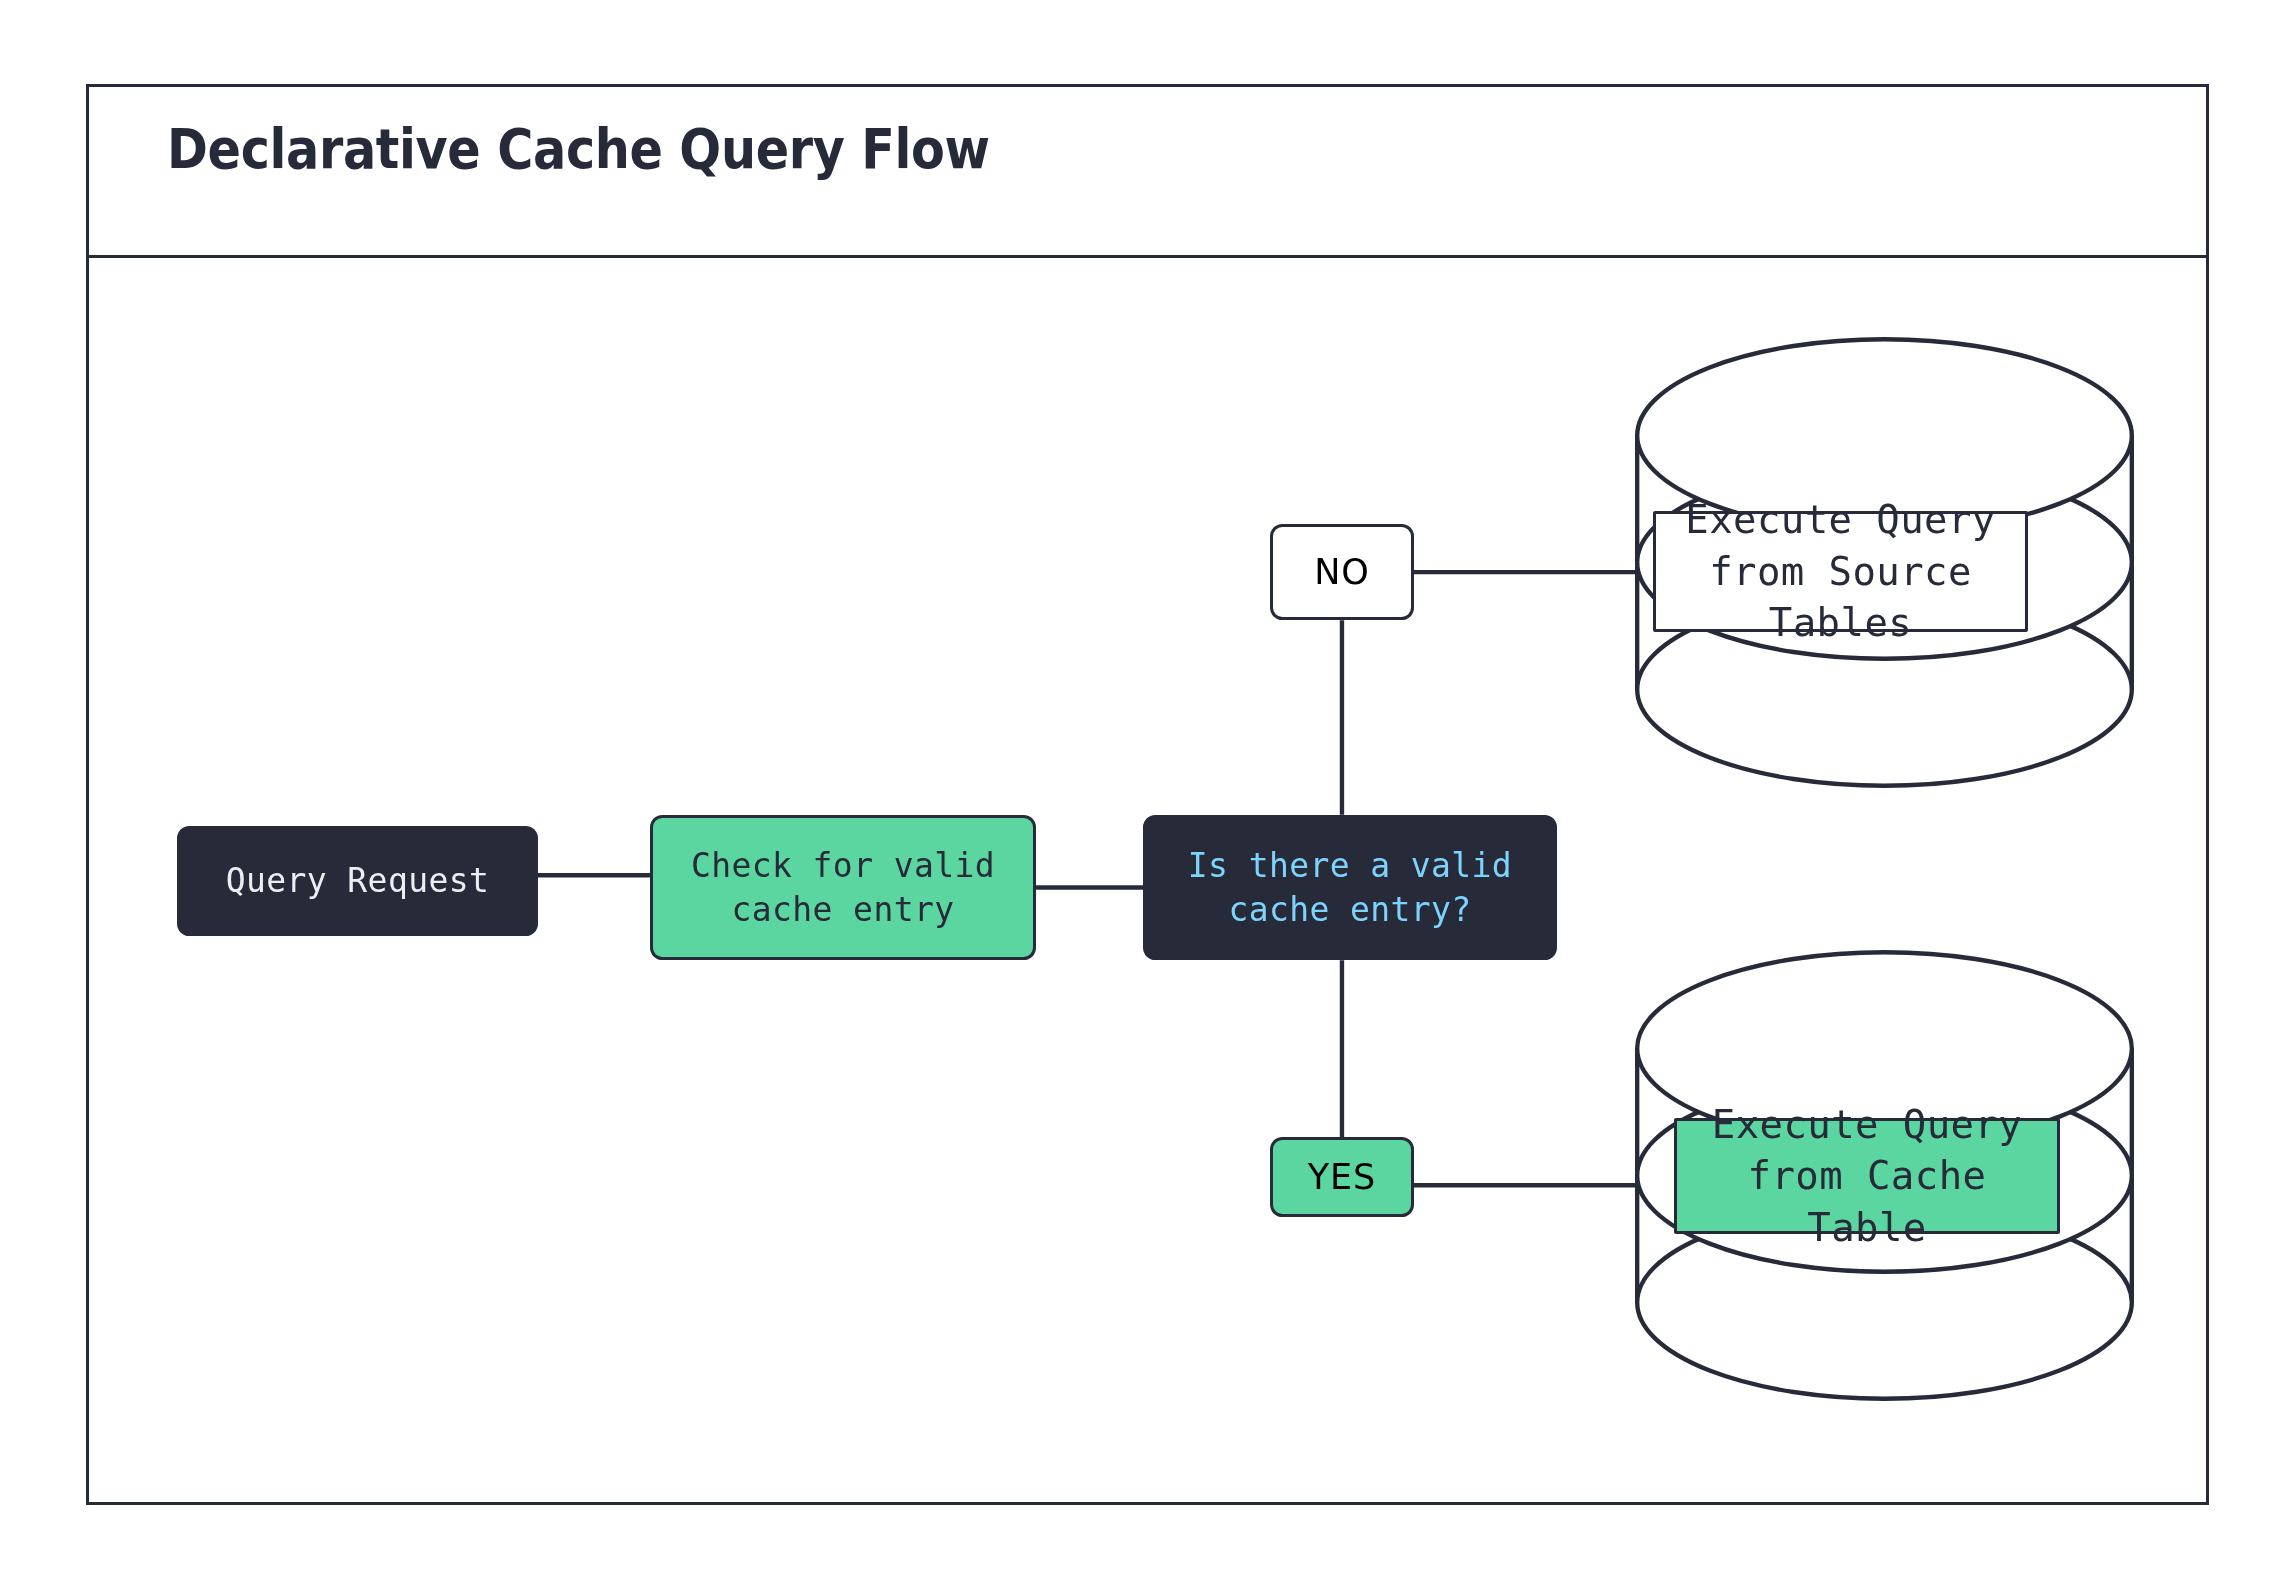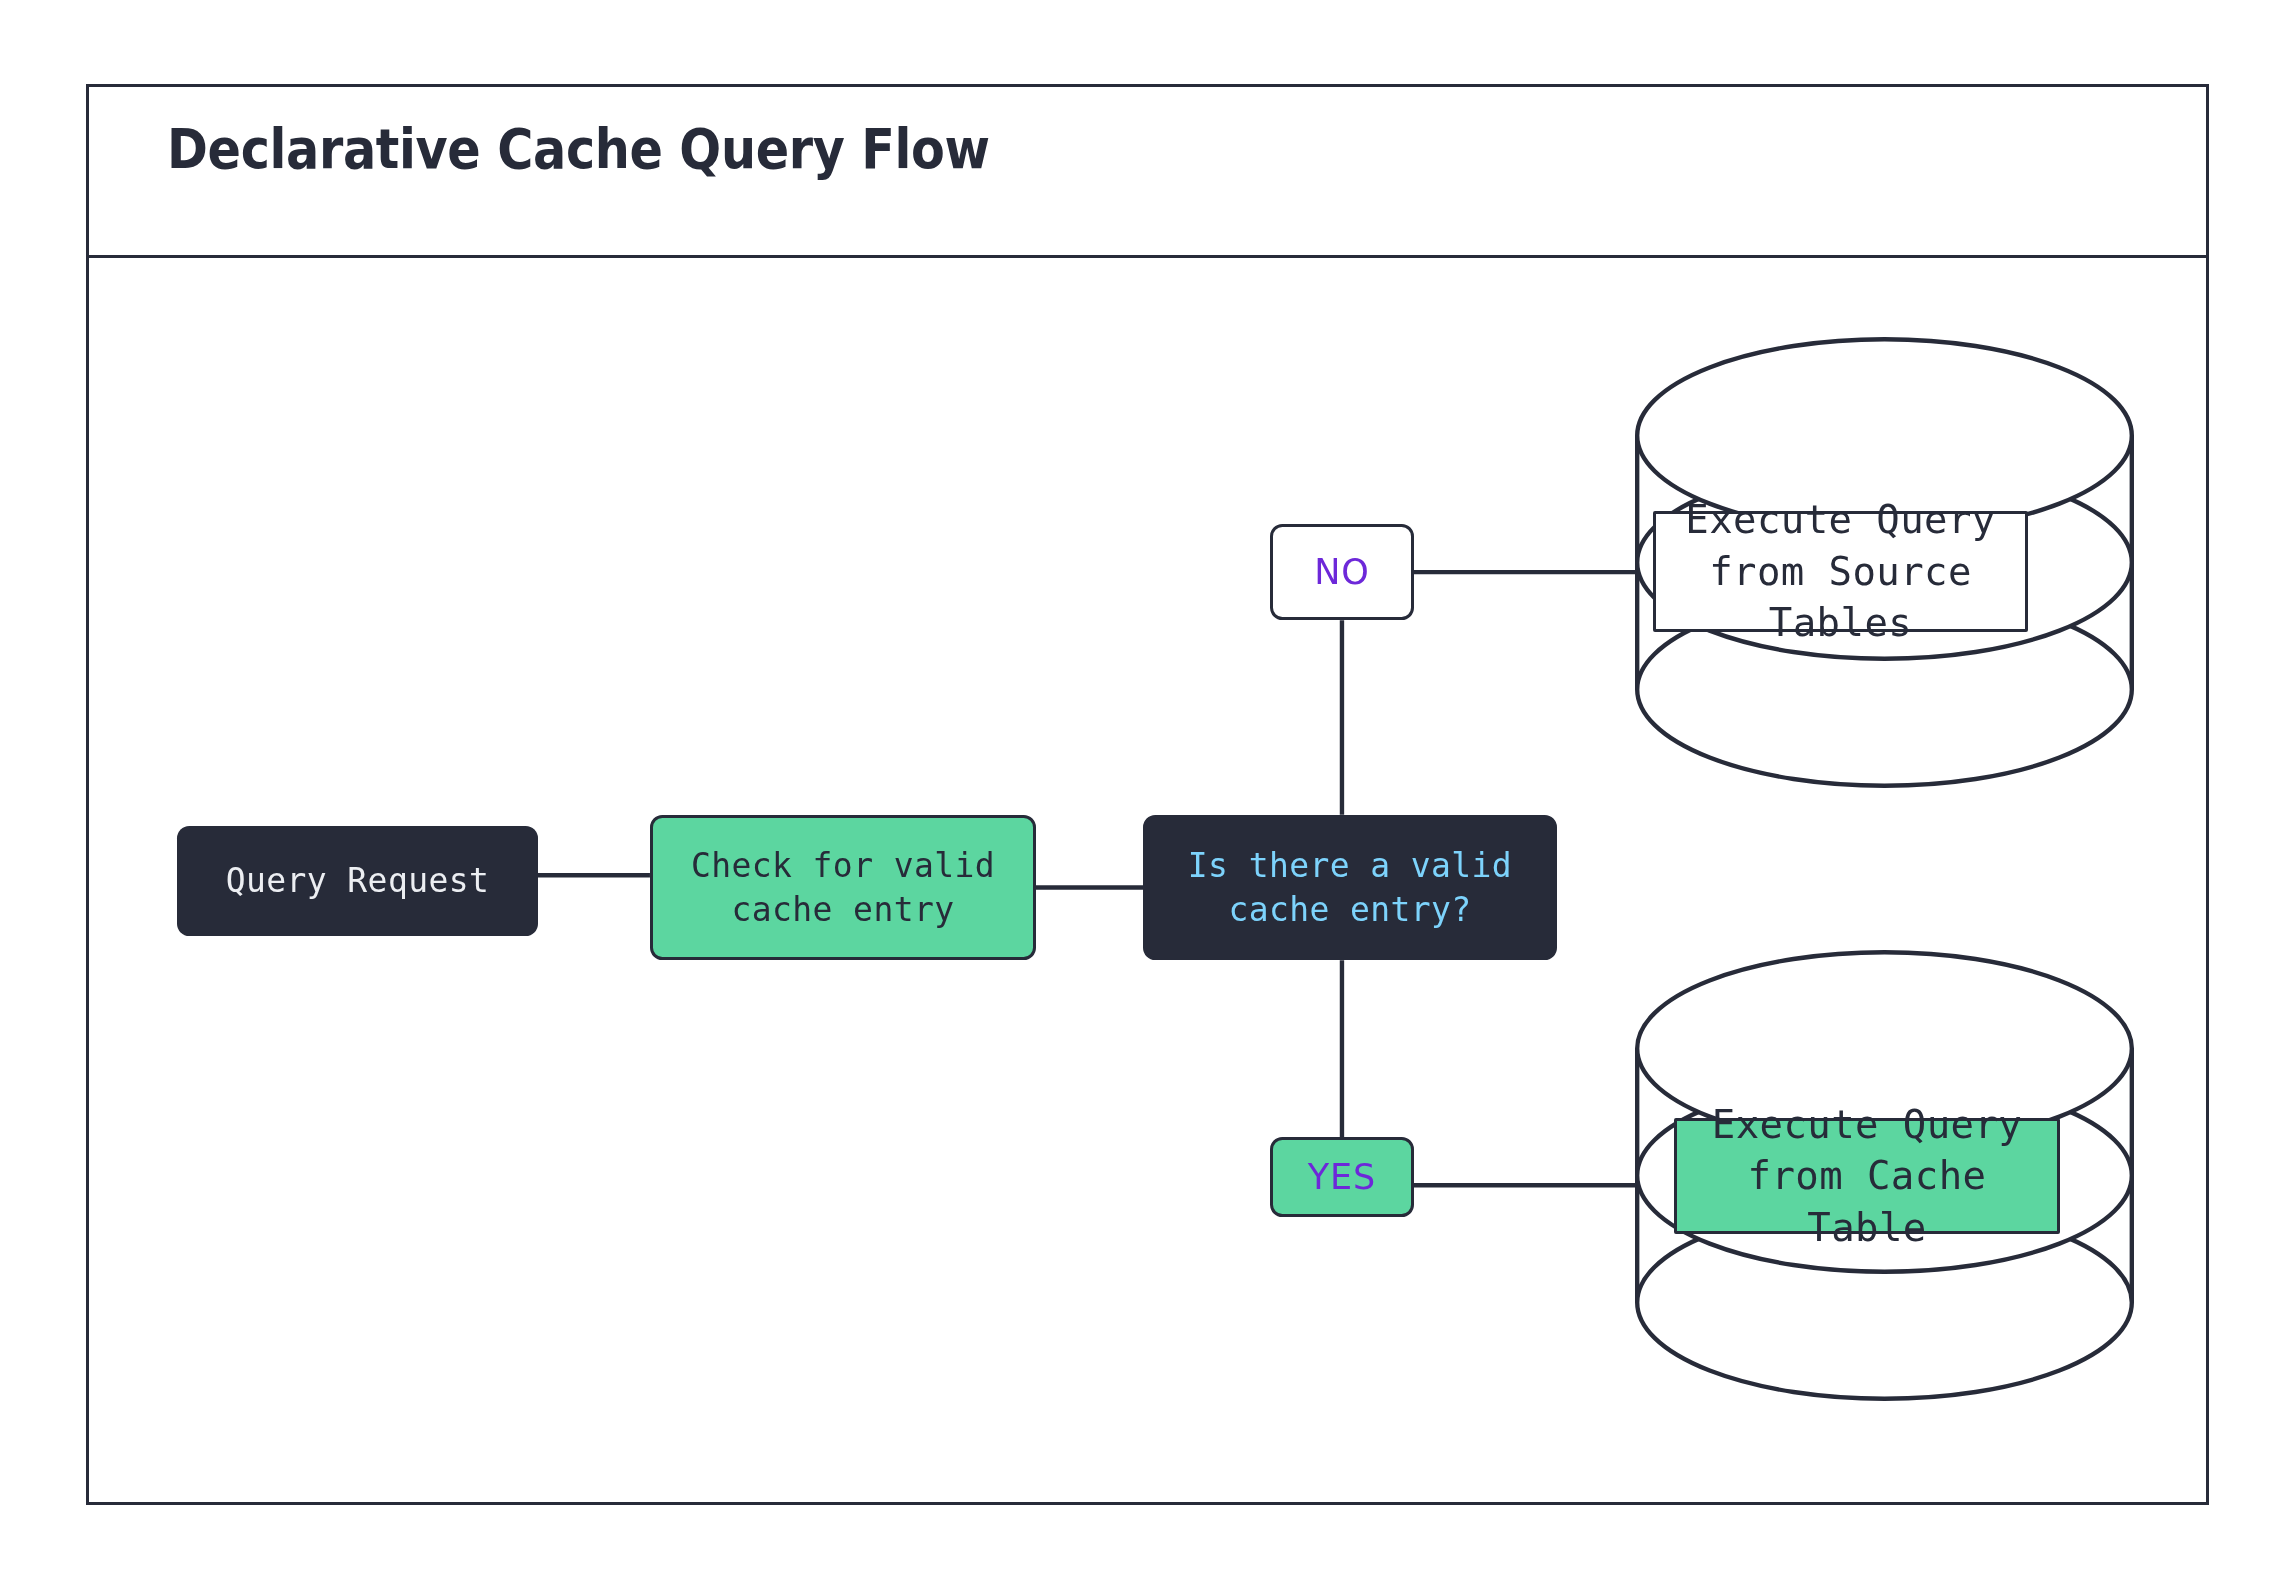--- a/index.html
+++ b/index.html
@@ -98,21 +98,21 @@
     position: absolute;
     box-sizing: border-box;
     display: flex;
     align-items: center;
     justify-content: center;
     border-radius: 12.3px;
     border: 3.5px solid #272b39;
     font-family: "DejaVu Sans", sans-serif;
     font-size: 35px;
     font-weight: 400;
-    color: #6d28d9;
+    color: #000000;
     letter-spacing: 0.9px;
   }
   .pill.white { background: #ffffff; }
   .pill.green { background: #5cd6a0; }
 
   
   #node-query-request {
     left: 177px; top: 826px; width: 361px; height: 110px;
   }
   #node-check-cache {

